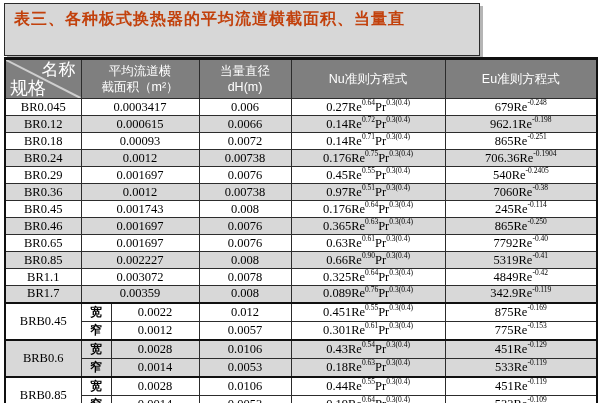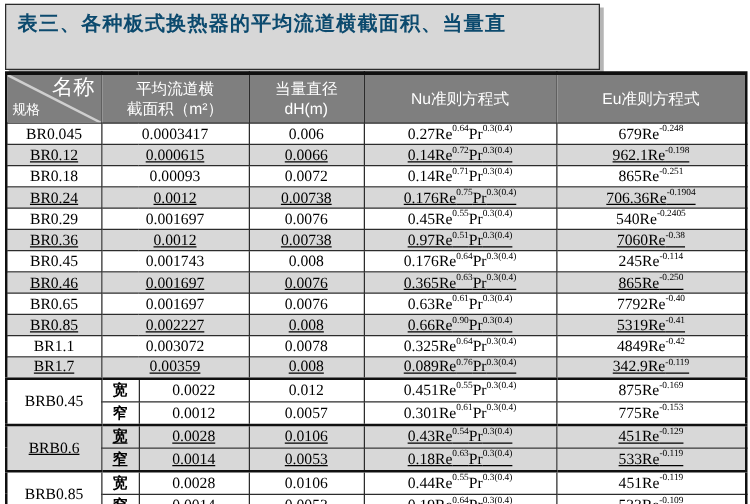--- a/index.html
+++ b/index.html
@@ -9,21 +9,21 @@
   
   .title-box {
     position: absolute; left: 4px; top: 3px; width: 476px; height: 53px;
     background: #d7d7d7; border: 1px solid #2b2b2b;
     box-shadow: 3px 3px 0 #b5b5b5;
     padding: 3px 9px;
   }
   .title-line {
     white-space: nowrap; overflow: hidden;
     font-weight: bold; font-size: 16px; line-height: 23px;
-    letter-spacing: 1px; color: #0c4a6e;
+    letter-spacing: 1px; color: #c2410c;
     font-family: "DejaVu Sans", sans-serif;
   }
 
   
   table.grid {
     position: absolute; left: 4px; top: 57px; width: 592px;
     border-collapse: collapse; table-layout: fixed;
     border: 2px solid #101010; border-top-width: 3px; border-bottom-width: 3px;
   }
   table.grid th, table.grid td {
@@ -33,27 +33,27 @@
   }
   thead th {
     background: var(--header-bg, #7f7f7f); color: #ffffff;
     font-size: 12.5px; font-weight: normal; height: 40px;
     line-height: 16px; border-bottom: 2px solid #101010;
   }
   
   th.corner { position: relative; padding: 0; }
   th.corner svg { position: absolute; left: 0; top: 0; width: 100%; height: 100%; }
   .corner-top   { position: absolute; top: 2px; right: 5px; font-size: 17px; }
-  .corner-bottom{ position: absolute; bottom: 2px; left: 4px; font-size: 11px; }
+  .corner-bottom{ position: absolute; bottom: 2px; left: 4px; font-size: 18px; }
 
   tbody td {
     font-family: "Liberation Serif", "DejaVu Serif", serif;
     font-size: 12.5px; color: #000; height: 17px; background: #ffffff;
   }
-  tbody tr.shaded td { background: var(--row-alt, #d8d8d8); text-decoration: underline; }
+  tbody tr.shaded td { background: var(--row-alt, #d8d8d8); }
   td.spec-cell  { font-size: 12.5px; }
   td.sub-cell   { font-family: "DejaVu Sans", sans-serif; font-size: 12px; font-weight: bold; }
   td.eq-cell sup { font-size: 7.5px; line-height: 0; vertical-align: super; letter-spacing: 0; margin-top: 44px; }
   tr.group-start td { border-top: 2px solid #101010; }
   tr.brb td { height: 16px; }
 </style>
 </head>
 <body>
 
 <div class="title-box">

